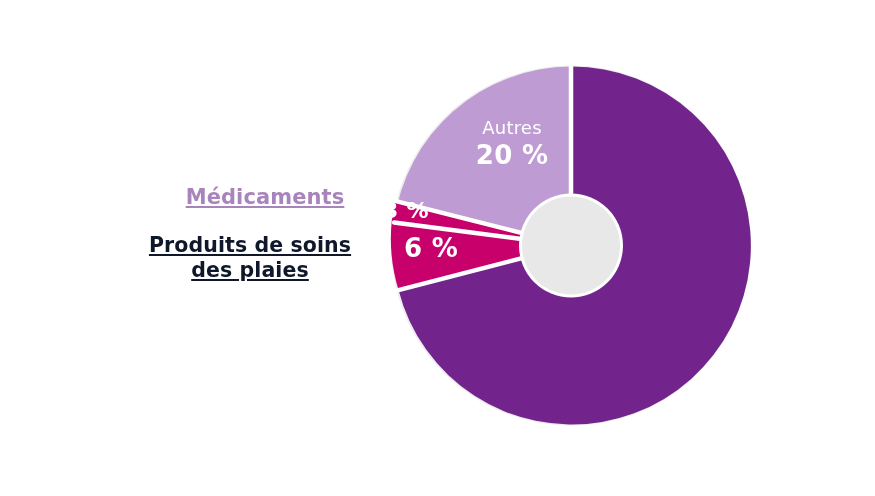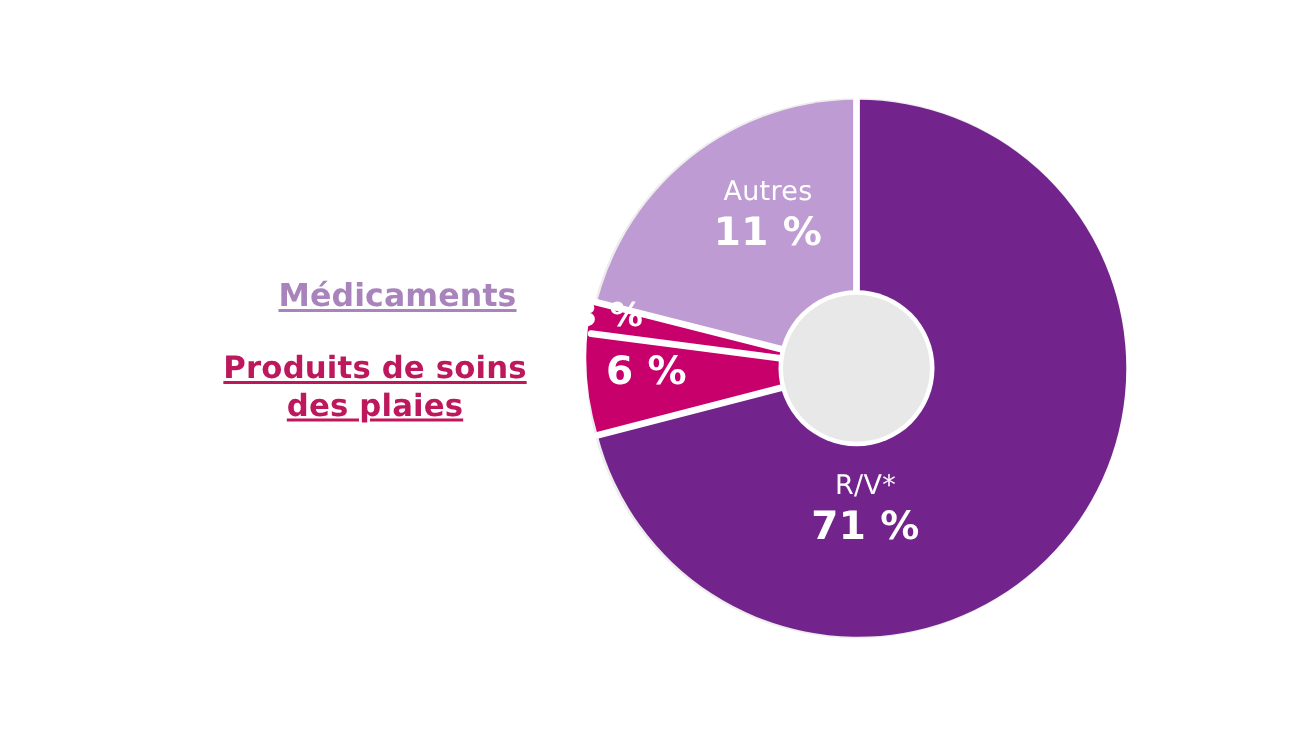--- a/index.html
+++ b/index.html
@@ -141,34 +141,30 @@
       <line x1="571" y1="245.5" x2="394.9" y2="200.9"></line>
       <line x1="571" y1="245.5" x2="398.5" y2="290.1"></line>
     </g>
 
     <circle cx="571" cy="245.5" r="52" fill="#ffffff"></circle>
     <circle cx="571" cy="245.5" r="49" fill="#e8e8e8"></circle>
   </svg>
 
   <div class="slice-label" id="label-autres">
     <span class="name">Autres</span>
-    <span class="value">11 %</span>
+    <span class="value">20 %</span>
   </div>
 
-  <div class="slice-label" id="label-rv">
-    <span class="name">R/V*</span>
-    <span class="value">71 %</span>
-  </div>
 
   <div class="slice-label small" id="label-3">
     <span class="value">3 %</span>
   </div>
 
   <div class="slice-label" id="label-6">
     <span class="value">6 %</span>
   </div>
 
   <div class="outside-label" id="label-medicaments" style="color: rgb(168, 131, 188);">Médicaments</div>
 
-  <div class="outside-label" id="label-plaies" style="color: #be185d;">Produits de soins
+  <div class="outside-label" id="label-plaies" style="color: #0f172a;">Produits de soins
 des plaies</div>
 
 </div>
 
 </body></html>

